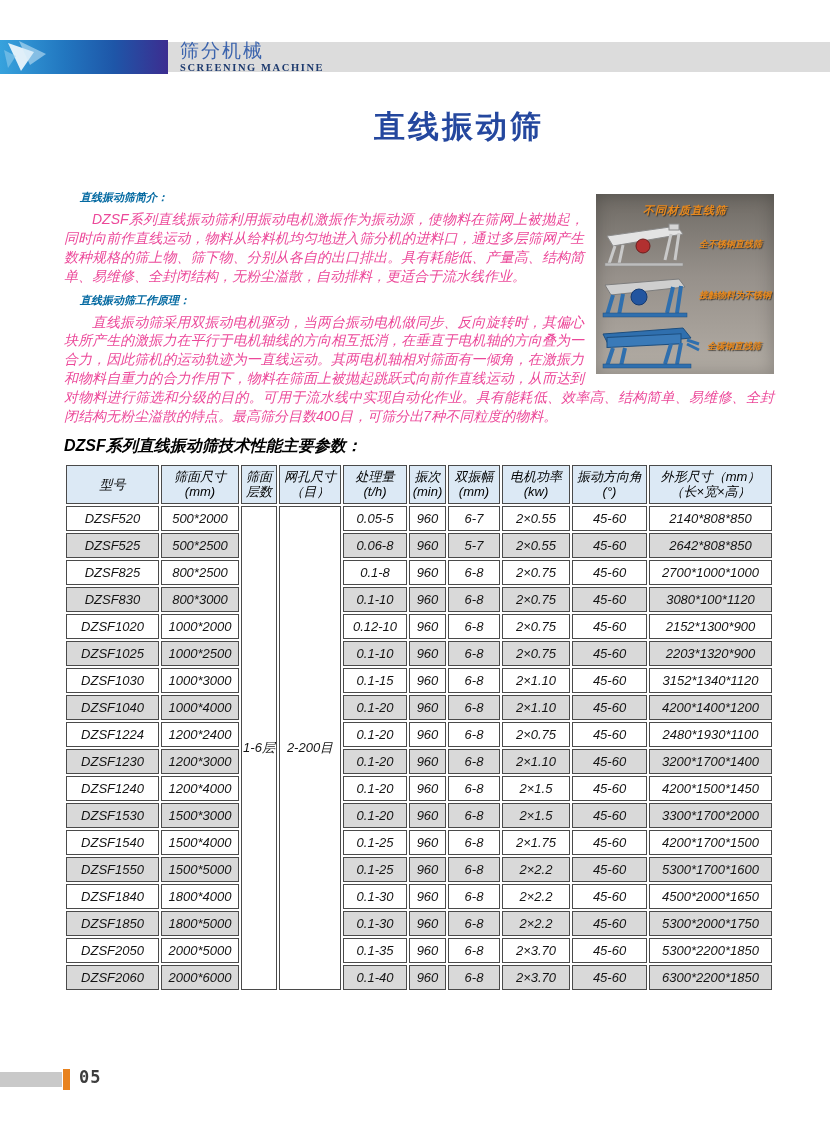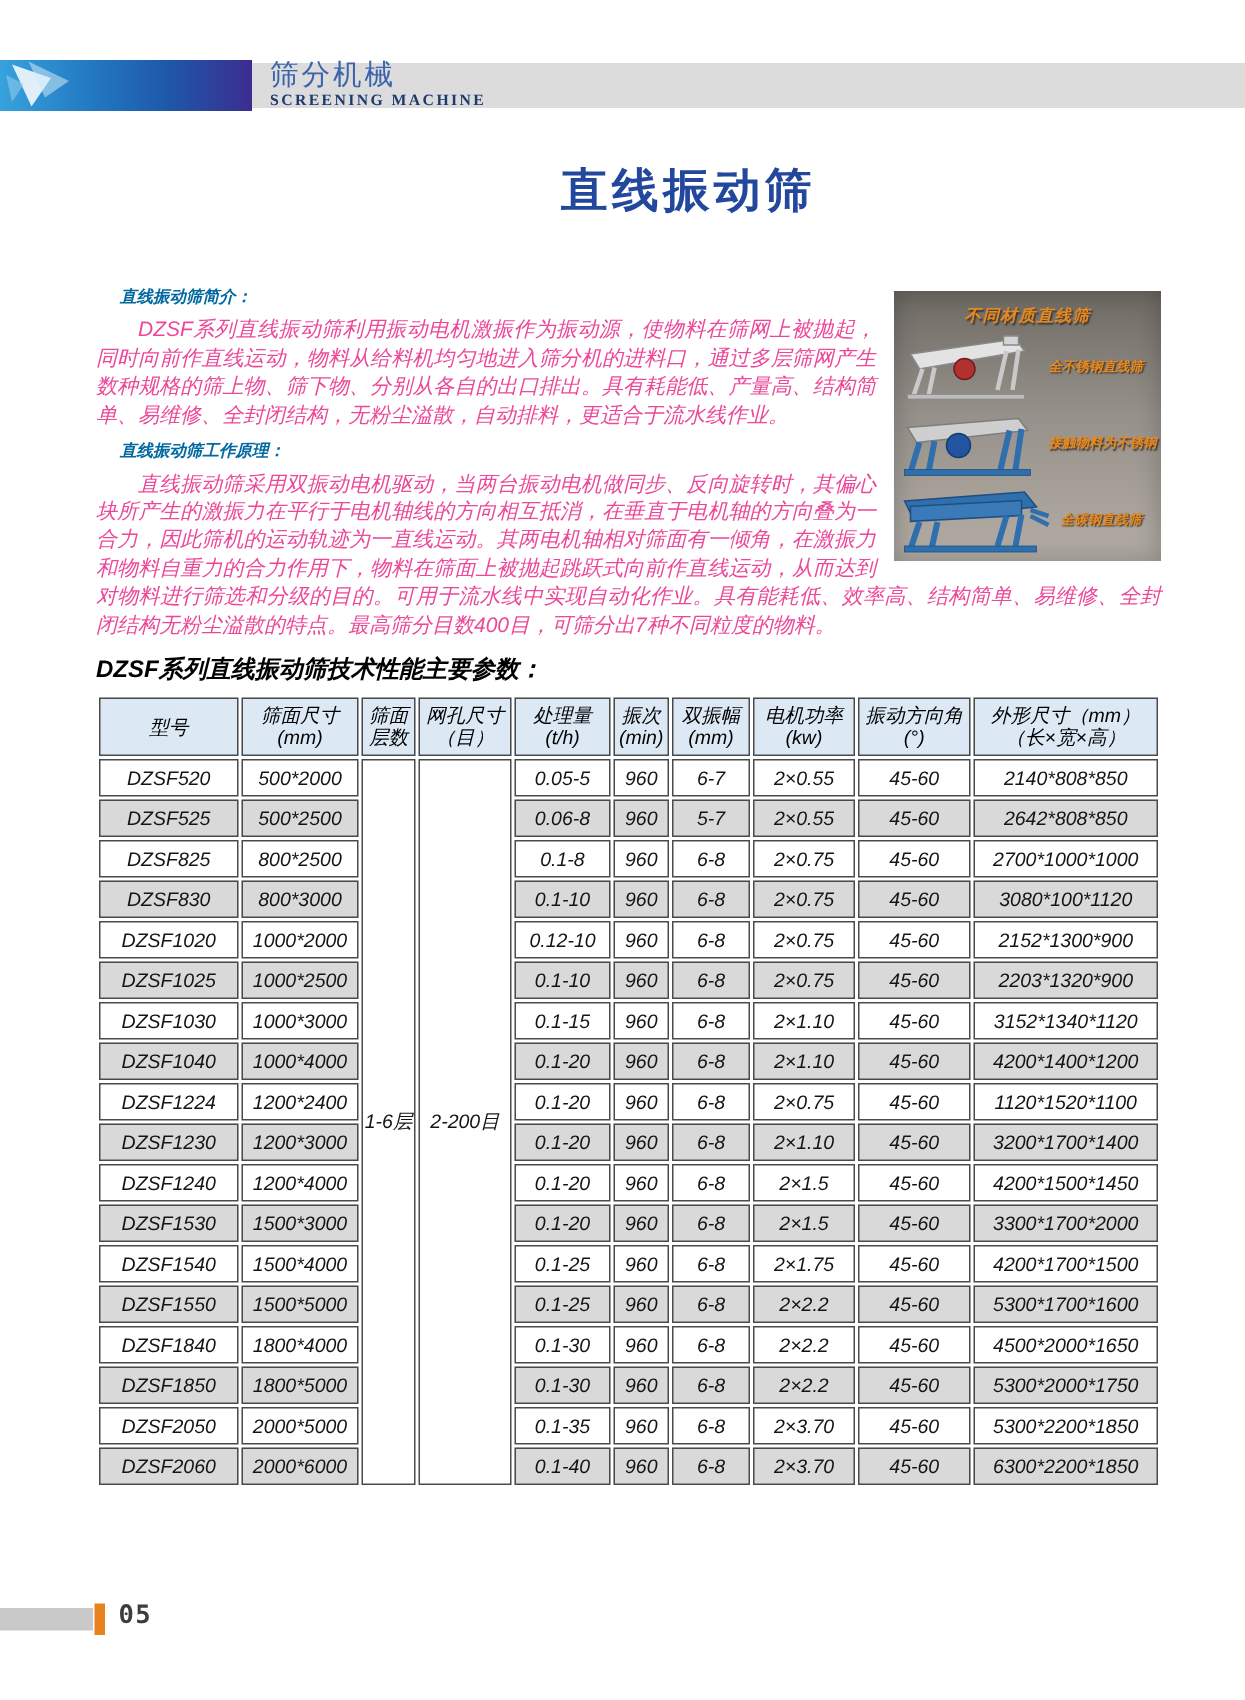--- a/index.html
+++ b/index.html
@@ -250,21 +250,21 @@
           <td>4200*1400*1200</td>
         </tr>
         <tr>
           <td>DZSF1224</td>
           <td>1200*2400</td>
           <td>0.1-20</td>
           <td>960</td>
           <td>6-8</td>
           <td>2×0.75</td>
           <td>45-60</td>
-          <td>1120*1520*1100</td>
+          <td>2480*1930*1100</td>
         </tr>
         <tr>
           <td>DZSF1230</td>
           <td>1200*3000</td>
           <td>0.1-20</td>
           <td>960</td>
           <td>6-8</td>
           <td>2×1.10</td>
           <td>45-60</td>
           <td>3200*1700*1400</td>

